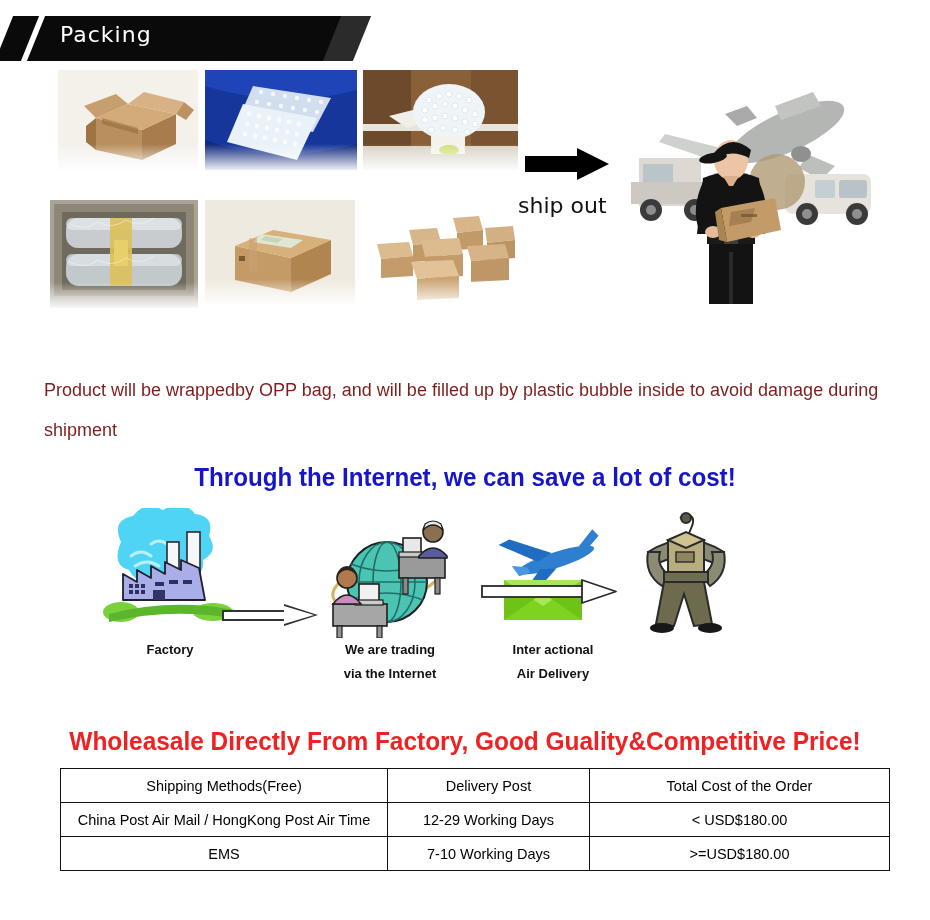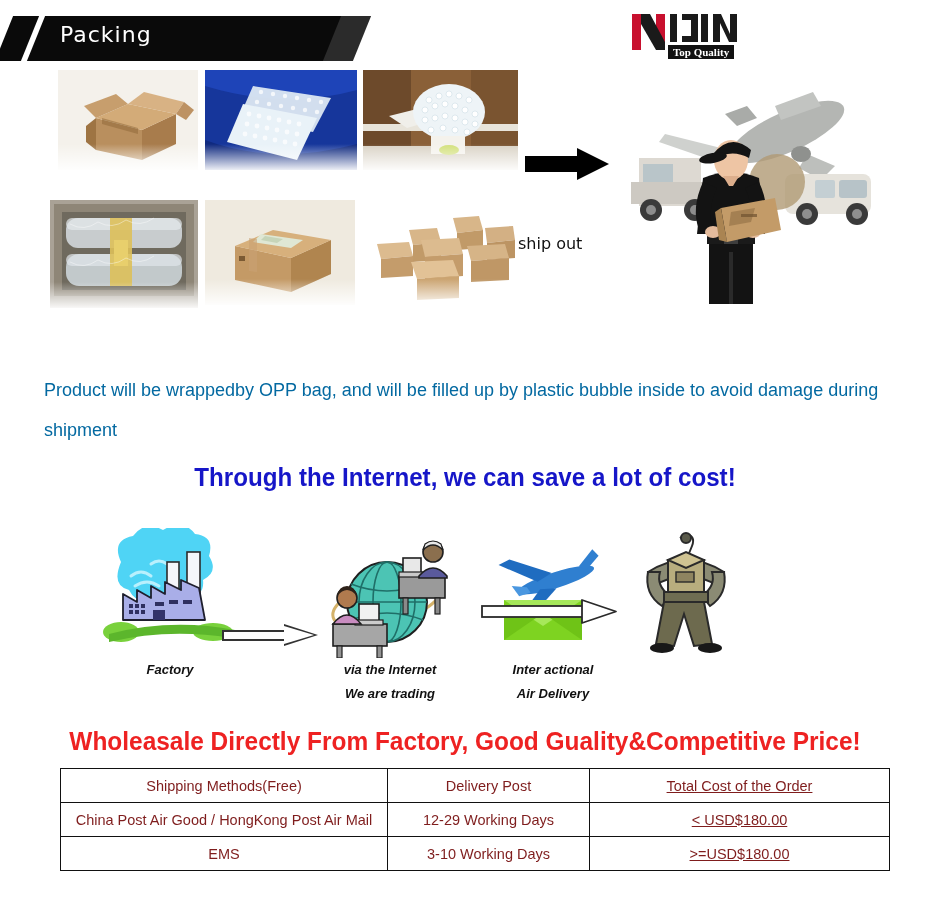--- a/index.html
+++ b/index.html
@@ -119,62 +119,61 @@
     position: absolute;
     left: 52px; top: 0px;
     width: 0; height: 0;
     border-top: 16px solid transparent;
     border-bottom: 16px solid transparent;
     border-left: 32px solid #000;
   }
   #ship-out-label {
     position: absolute;
     left: 518px; top: 193px;
-    font-size: 16px;
+    font-size: 22px;
     color: #111;
     font-family: "DejaVu Sans", sans-serif;
-    margin-top: 41px;
   }
 
   
   #delivery {
     position: absolute;
     left: 625px; top: 62px;
     width: 300px; height: 250px;
   }
 
   
   #intro-paragraph {
     position: absolute;
     left: 44px; top: 352px;
     width: 840px;
     font-size: 18px;
     line-height: 40px;
-    color: #0369a1;
+    color: #7f1d1d;
     font-family: "Liberation Sans", sans-serif;
   }
 
   
   #blue-heading {
     position: absolute;
     left: 0; top: 462px;
     width: 930px;
     text-align: center;
     font-size: 26px;
     font-weight: bold;
     color: #1616c8;
     font-family: "Liberation Sans", sans-serif;
     transform: scaleX(0.93);
   }
 
   
   #process {
     position: absolute;
-    left: 0; top: 528px;
-    width: 930px; height: 200px; font-style: italic;
+    left: 0; top: 508px;
+    width: 930px; height: 200px;
   }
   .step {
     position: absolute;
     text-align: center;
   }
   .step-art {
     position: relative;
     width: 150px; height: 130px;
     margin: 0 auto;
   }
@@ -236,55 +235,41 @@
     left: 60px; top: 768px;
     width: 814px;
     border-collapse: collapse;
     table-layout: fixed;
   }
   #shipping-table td {
     border: 1px solid #111;
     height: 33px;
     text-align: center;
     font-size: 14.5px;
-    color: #7f1d1d;
+    color: #000000;
     font-family: "Liberation Sans", sans-serif;
     padding: 0 2px;
     white-space: nowrap;
     overflow: hidden;
   }
   #shipping-table .c0 { width: 322px; }
   #shipping-table .c1 { width: 197px; }
-  #shipping-table .c2 { width: 295px; text-decoration: underline; }
+  #shipping-table .c2 { width: 295px; }
   #shipping-table tr.hdr td { font-size: 14.5px; }
 </style>
 </head>
 <body>
 
 <div id="header">
   <div class="banner-slash"></div>
   <div class="banner-main"></div>
   <div class="banner-main2"></div>
   <div class="banner-tip"></div>
   <div class="banner-title">Packing</div>
 
-  <div id="logo">
-    <svg width="108" height="48" viewBox="0 0 108 48" style="position:absolute;left:0;top:0;">
-
-      <rect x="2" y="2" width="9" height="36" fill="#c8102e"></rect>
-      <rect x="26" y="2" width="9" height="36" fill="#c8102e"></rect>
-      <polygon points="11,2 20,2 35,30 35,38 26,38 11,12" fill="#1a1a1a"></polygon>
-
-      <rect x="40" y="2" width="7" height="28" fill="#1a1a1a"></rect>
-      <path d="M52 2 h16 v28 h-16 v-6 h9 v-16 h-9 z" fill="#1a1a1a"></path>
-      <rect x="71" y="2" width="7" height="28" fill="#1a1a1a"></rect>
-      <polygon points="83,2 91,2 100,22 100,2 107,2 107,30 99,30 90,11 90,30 83,30" fill="#1a1a1a"></polygon>
-    </svg>
-    <div class="logo-tag">Top Quality</div>
-  </div>
 </div>
 
 <div class="photo p1">
   <svg width="140" height="100" viewBox="0 0 140 100">
     <rect width="140" height="100" fill="#f4f1eb"></rect>
 
     <polygon points="38,48 84,60 84,90 38,80" fill="#b98f5e"></polygon>
     <polygon points="84,60 118,44 118,74 84,90" fill="#a87c4c"></polygon>
     <polygon points="38,48 70,34 118,44 84,60" fill="#d3ab78"></polygon>
 
@@ -593,22 +578,22 @@
         <rect x="18" y="96" width="54" height="22" fill="#a6a6a6" stroke="#1f1f1f" stroke-width="1.6"></rect>
         <rect x="22" y="118" width="5" height="12" fill="#939393" stroke="#1f1f1f" stroke-width="1.2"></rect>
         <rect x="62" y="118" width="5" height="12" fill="#939393" stroke="#1f1f1f" stroke-width="1.2"></rect>
         <rect x="44" y="76" width="20" height="18" fill="#f1f1f1" stroke="#1f1f1f" stroke-width="1.6"></rect>
         <rect x="40" y="92" width="28" height="5" fill="#cccccc" stroke="#1f1f1f" stroke-width="1.2"></rect>
         <circle cx="32" cy="70" r="10" fill="#b07a4e" stroke="#1f1f1f" stroke-width="1.6"></circle>
         <path d="M22 68 q10 -12 20 0 q-2 -10 -10 -10 q-8 0 -10 10 z" fill="#2e2219"></path>
         <path d="M18 96 q14 -18 28 0 z" fill="#c98cc0" stroke="#1f1f1f" stroke-width="1.6"></path>
       </svg>
     </div>
+    <div class="step-label">We are trading</div>
     <div class="step-label">via the Internet</div>
-    <div class="step-label">We are trading</div>
   </div>
 
   <div class="step s3">
     <div class="step-art">
       <svg width="150" height="130" viewBox="0 0 150 130">
 
         <g transform="rotate(-18 78 52)">
           <ellipse cx="78" cy="52" rx="40" ry="8" fill="#2f7fd0"></ellipse>
           <polygon points="60,48 28,20 40,18 76,44" fill="#1f6cc0"></polygon>
           <polygon points="60,56 30,78 42,80 76,60" fill="#1f6cc0"></polygon>
@@ -663,23 +648,23 @@
 <div id="red-heading">Wholeasale Directly From Factory, Good Guality&amp;Competitive Price!</div>
 
 <table id="shipping-table">
   <tbody>
     <tr class="hdr">
       <td class="c0">Shipping Methods(Free)</td>
       <td class="c1">Delivery Post</td>
       <td class="c2">Total Cost of the Order</td>
     </tr>
     <tr>
-      <td class="c0">China Post Air Good / HongKong Post Air Mail</td>
+      <td class="c0">China Post Air Mail / HongKong Post Air Time</td>
       <td class="c1">12-29 Working Days</td>
       <td class="c2">&lt; USD$180.00</td>
     </tr>
     <tr>
       <td class="c0">EMS</td>
-      <td class="c1">3-10 Working Days</td>
+      <td class="c1">7-10 Working Days</td>
       <td class="c2">&gt;=USD$180.00</td>
     </tr>
   </tbody>
 </table>
 
 </body></html>

